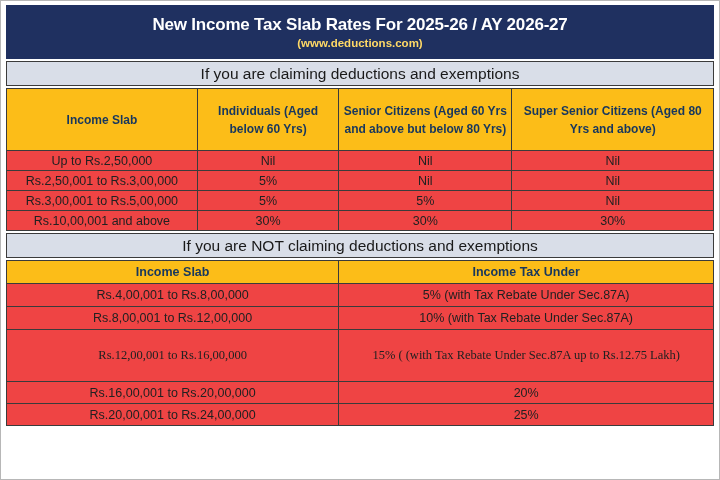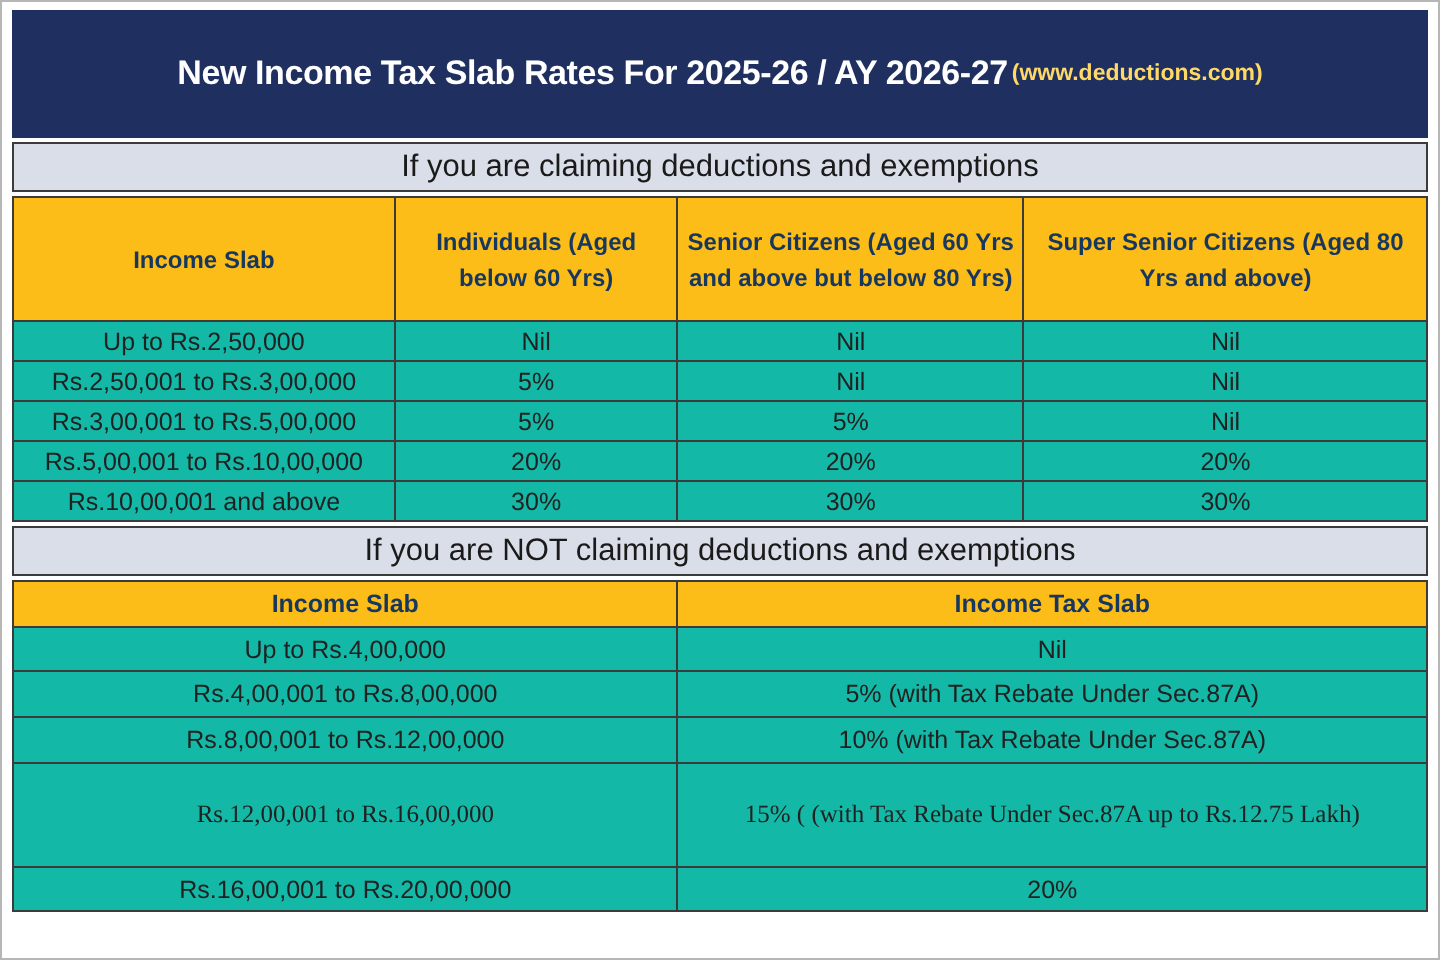--- a/index.html
+++ b/index.html
@@ -10,23 +10,23 @@
     width:720px; height:480px;
     background:#ffffff;
     border:1px solid #b7b7b7;
     padding:4px 5px 2px 5px;
     position:relative;
     overflow:hidden;
   }
 
   
   .title-block {
-    height:64px;
+    height:54px;
     background:#1f3060;
-    display:flex; 
+    display:flex; flex-direction:column;
     align-items:center; justify-content:center;
     gap:2px;
   }
   .title-main {
     color:#ffffff;
     font-size:17px;
     font-weight:bold;
     letter-spacing:-0.2px;
   }
   .title-sub {
@@ -60,21 +60,21 @@
     padding:1px 4px;
   }
   th {
     background:#fcbd18;
     color:#17375e;
     font-size:12px;
     font-weight:bold;
     line-height:1.5;
   }
   td {
-    background:#14b8a6;
+    background:#ef4444;
     color:#212121;
     font-size:12.5px;
     font-weight:normal;
   }
 
   
   .t1 col.c1 { width:27%; }
   .t1 col.c2 { width:20%; }
   .t1 col.c3 { width:24.5%; }
   .t1 col.c4 { width:28.5%; }
@@ -132,64 +132,58 @@
         <td>Nil</td>
         <td>Nil</td>
       </tr>
       <tr>
         <td>Rs.3,00,001 to Rs.5,00,000</td>
         <td>5%</td>
         <td>5%</td>
         <td>Nil</td>
       </tr>
       <tr>
-        <td>Rs.5,00,001 to Rs.10,00,000</td>
-        <td>20%</td>
-        <td>20%</td>
-        <td>20%</td>
-      </tr>
-      <tr>
         <td>Rs.10,00,001 and above</td>
         <td>30%</td>
         <td>30%</td>
         <td>30%</td>
       </tr>
     </tbody>
   </table>
 
   <div class="section-bar">If you are NOT claiming deductions and exemptions</div>
 
   <table class="t2">
     <colgroup>
         <col class="c1">
         <col class="c2">
       </colgroup>
     <thead>
       <tr>
         <th>Income Slab</th>
-        <th>Income Tax Slab</th>
+        <th>Income Tax Under</th>
       </tr>
     </thead>
     <tbody>
-      <tr>
-        <td>Up to Rs.4,00,000</td>
-        <td>Nil</td>
-      </tr>
       <tr class="r-mid">
         <td>Rs.4,00,001 to Rs.8,00,000</td>
         <td>5% (with Tax Rebate Under Sec.87A)</td>
       </tr>
       <tr class="r-mid">
         <td>Rs.8,00,001 to Rs.12,00,000</td>
         <td>10% (with Tax Rebate Under Sec.87A)</td>
       </tr>
       <tr class="r-tall">
         <td>Rs.12,00,001 to Rs.16,00,000</td>
         <td>15% ( (with Tax Rebate Under Sec.87A up to Rs.12.75 Lakh)</td>
       </tr>
       <tr>
         <td>Rs.16,00,001 to Rs.20,00,000</td>
         <td>20%</td>
       </tr>
+      <tr>
+        <td>Rs.20,00,001 to Rs.24,00,000</td>
+        <td>25%</td>
+      </tr>
     </tbody>
   </table>
 
 </div>
 
 </body></html>

